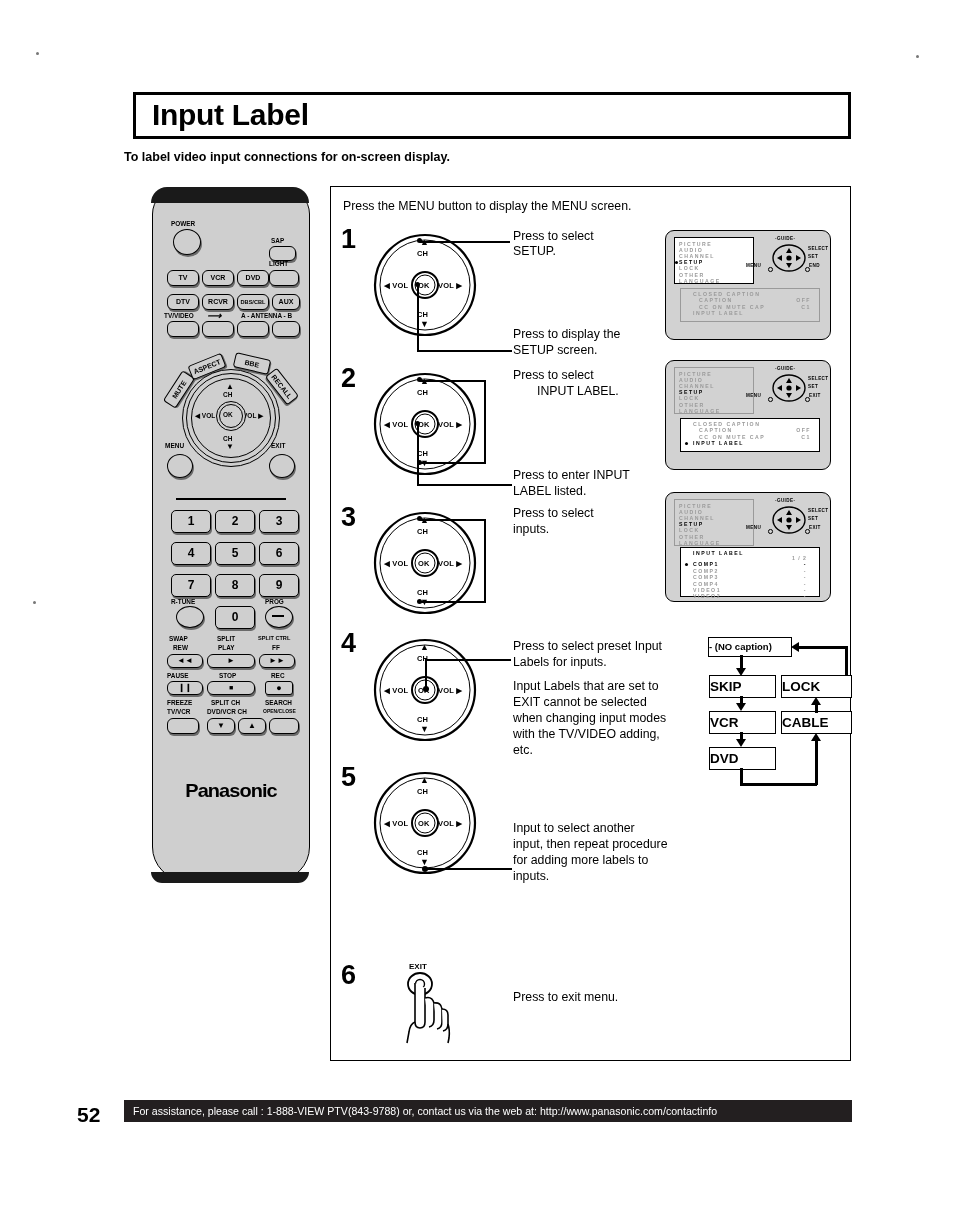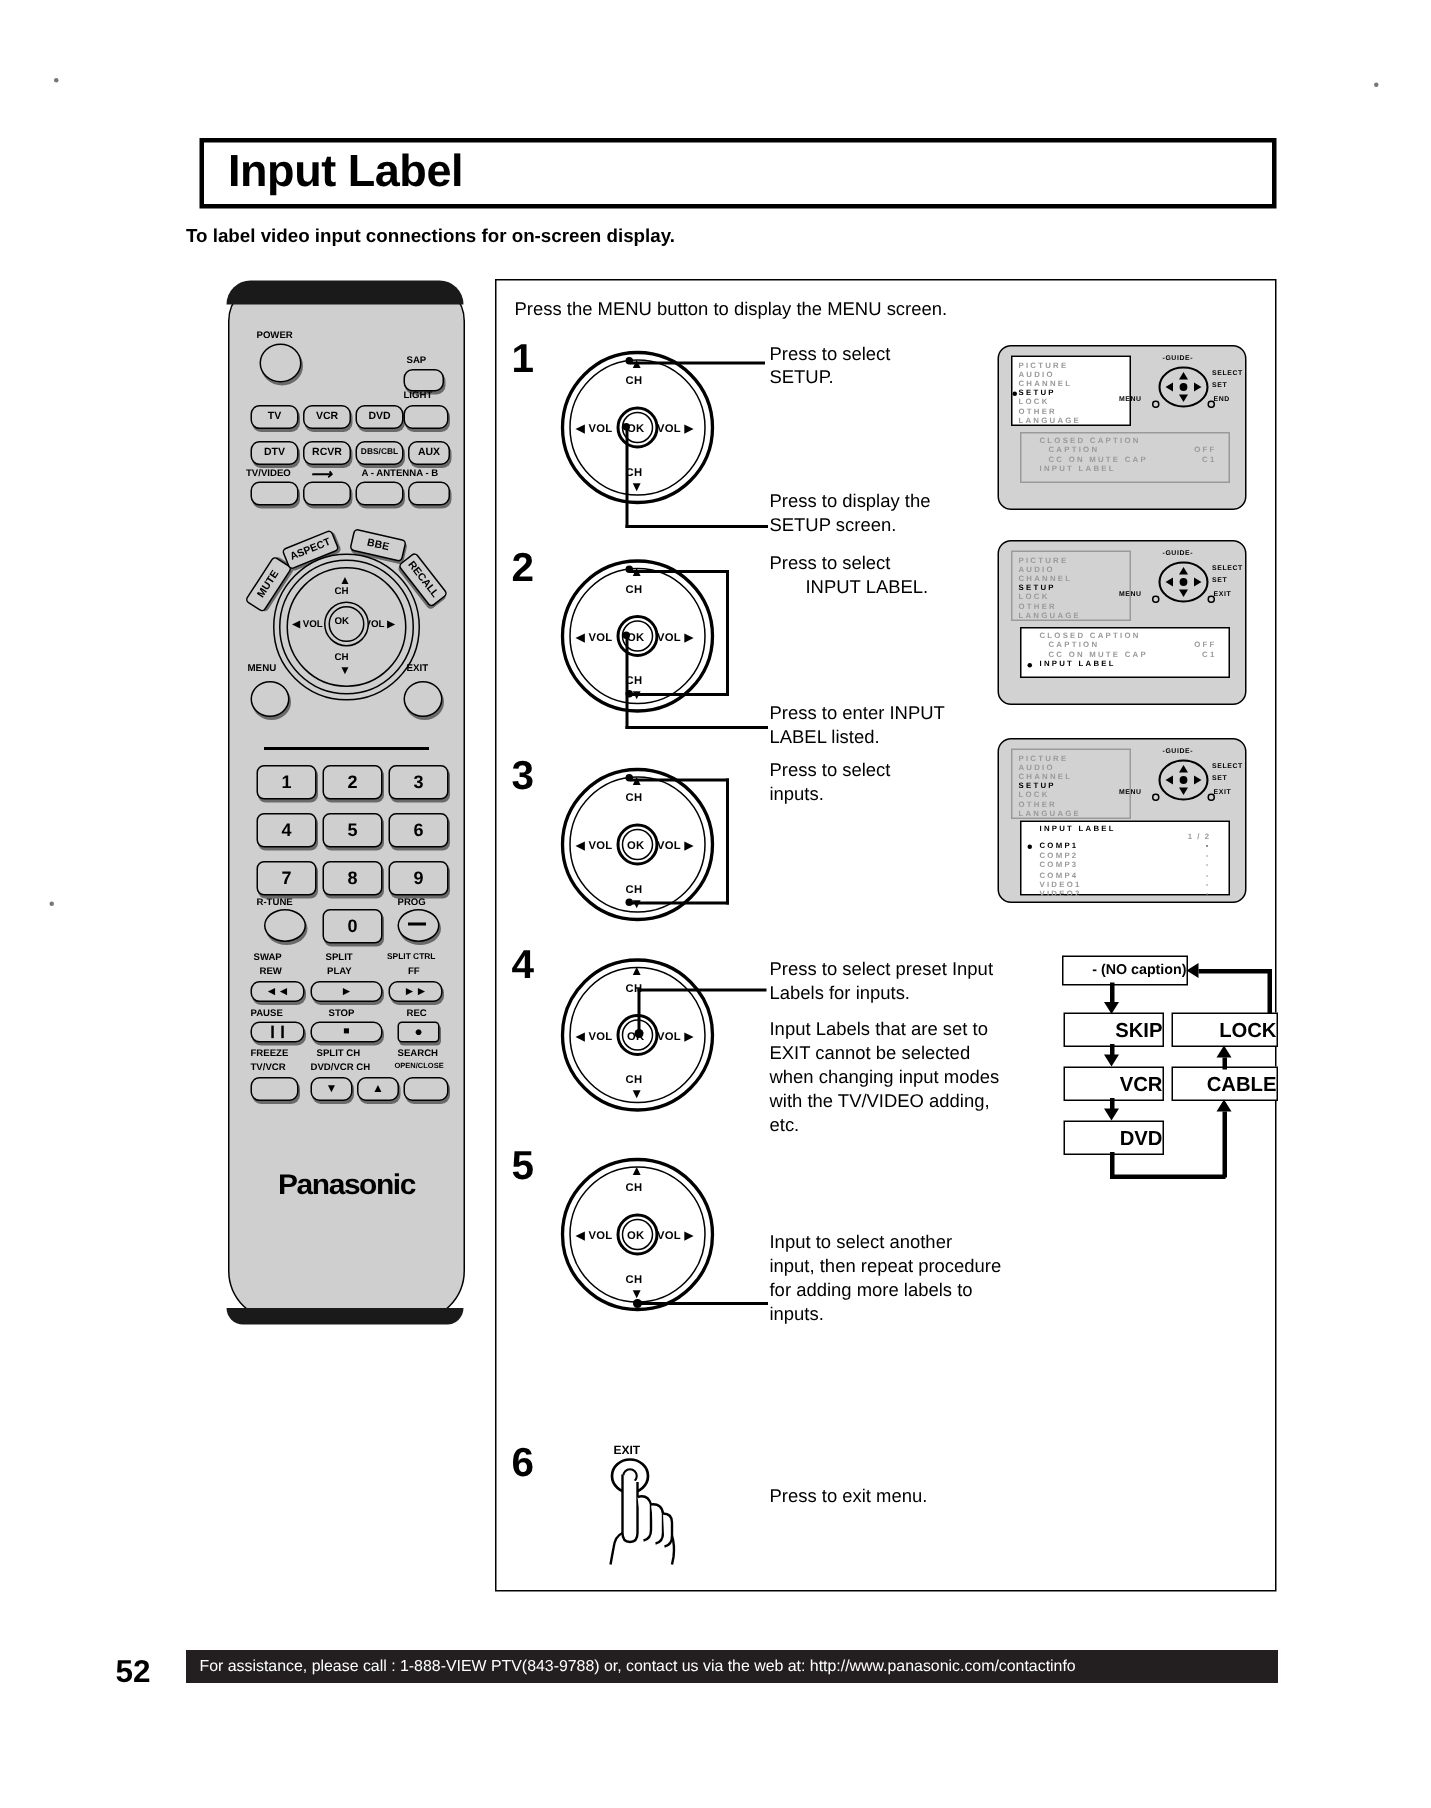--- a/index.html
+++ b/index.html
@@ -78,21 +78,21 @@
   .bullet{position:absolute;left:-4.2px;top:1.6px;width:3.2px;height:3.2px;background:#000;border-radius:50%;}
   .osd-guide{position:absolute;left:92px;top:5px;width:70px;height:44px;}
   .gt{position:absolute;font-size:4.6px;font-weight:bold;letter-spacing:0.4px;white-space:nowrap;}
   .osd-sub{position:absolute;left:14px;width:138px;border:1.3px solid #9a9a9a;background:#d2d2d2;}
   .osd-sub.active{border-color:#000;background:#fff;}
   .osd-row{position:relative;font-size:5.2px;letter-spacing:1.5px;font-weight:bold;line-height:6.4px;white-space:nowrap;}
 
   
   #flow{position:absolute;left:703px;top:637px;width:150px;height:132px;}
   .fbox{position:absolute;border:1.7px solid #000;background:#fff;}
-  .fbox span{position:absolute;width:100%;top:50%;transform:translateY(-53%);text-align:right;
+  .fbox span{position:absolute;width:100%;top:50%;transform:translateY(-53%);text-align:left;
        font-size:13.5px;font-weight:bold;}
   .fbox.small span{font-size:9.5px;font-weight:bold;}
   .fline{position:absolute;background:#000;}
 
   
   #pagenum{left:77px;top:1103px;font-size:21px;font-weight:bold;}
   #footbar{left:124px;top:1100px;width:728px;height:22px;background:#231f20;}
   #foottext{position:absolute;left:9px;top:50%;transform:translateY(-52%);color:#fff;font-size:10.6px;
        white-space:nowrap;}
 </style>

